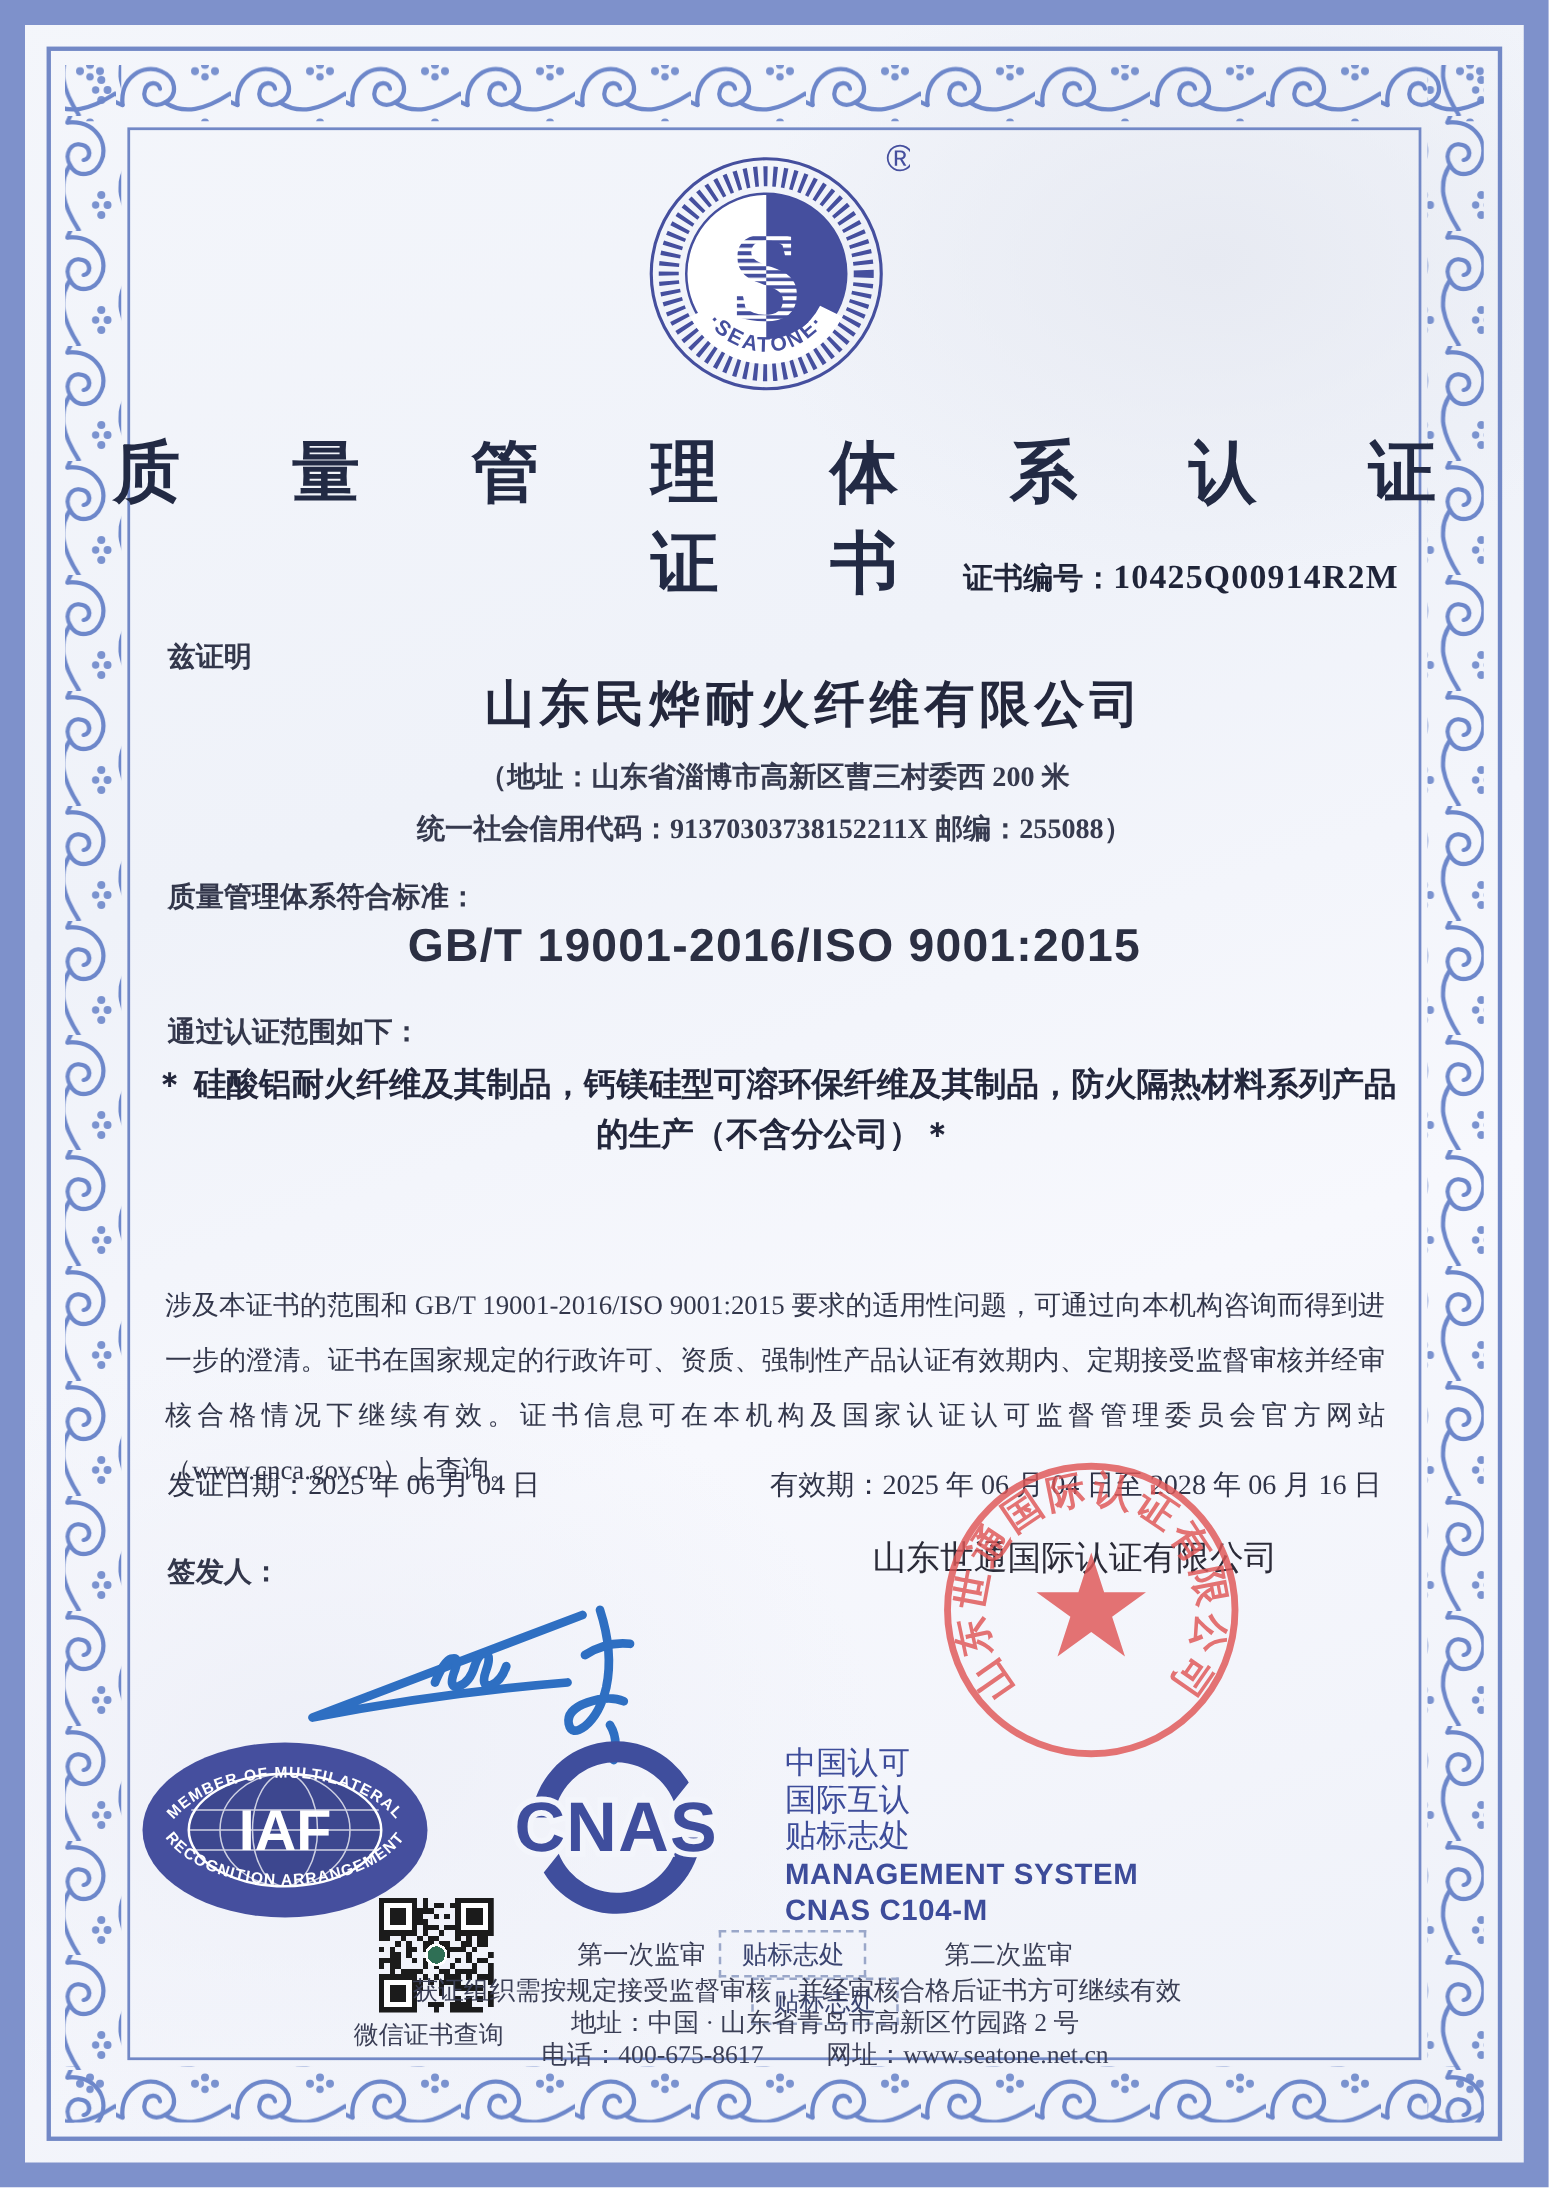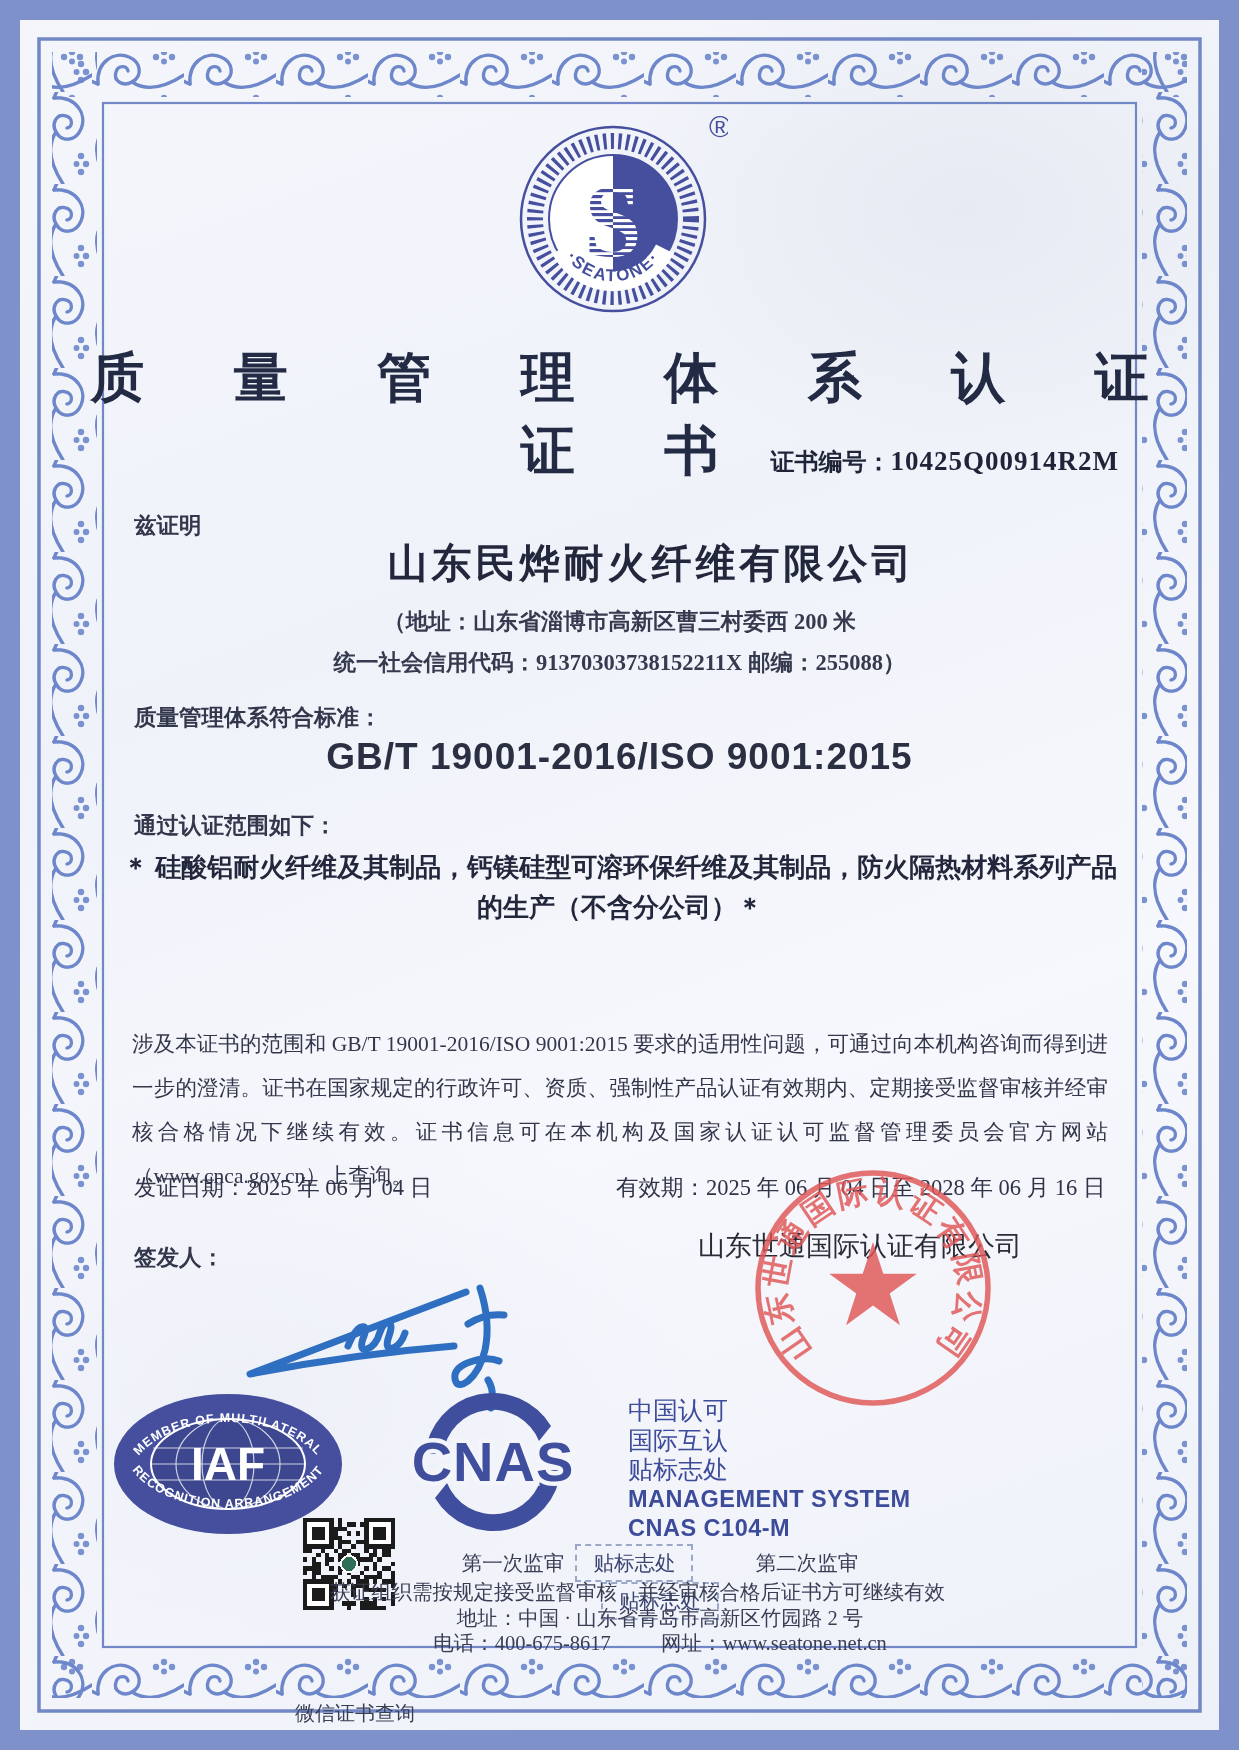--- a/index.html
+++ b/index.html
@@ -333,21 +333,21 @@
     <rect x="8.761904761904763" y="8.761904761904763" width="13.142857142857144" height="13.142857142857144" fill="#1b1b1b"></rect>
       <rect x="61.33333333333334" y="0" width="30.66666666666667" height="30.66666666666667" fill="#1b1b1b"></rect>
     <rect x="65.71428571428572" y="4.380952380952381" width="21.904761904761905" height="21.904761904761905" fill="#ffffff"></rect>
     <rect x="70.0952380952381" y="8.761904761904763" width="13.142857142857144" height="13.142857142857144" fill="#1b1b1b"></rect>
       <rect x="0" y="61.33333333333334" width="30.66666666666667" height="30.66666666666667" fill="#1b1b1b"></rect>
     <rect x="4.380952380952381" y="65.71428571428572" width="21.904761904761905" height="21.904761904761905" fill="#ffffff"></rect>
     <rect x="8.761904761904763" y="70.0952380952381" width="13.142857142857144" height="13.142857142857144" fill="#1b1b1b"></rect>
       <circle cx="46" cy="46" r="9" fill="#ffffff"></circle>
       <circle cx="46" cy="46" r="7" fill="#2f6f55"></circle>
     </svg>
-  <div class="abs qrcap" style="left:283px;top:1700px;width:132px;text-align:right;">微信证书查询</div>
+  <div class="abs qrcap" style="left:283px;top:1614px;width:132px;text-align:left;">微信证书查询</div>
 
   <div class="abs foot" style="left:400px;top:1544px;width:520px;text-align:center;">
     <span>第一次监审</span>
     <span class="sticker">贴标志处</span>
     <span style="display:inline-block;width:46px;"></span>
     <span>第二次监审</span>
     <span class="sticker">贴标志处</span>
   </div>
   <div class="abs foot" style="left:330px;top:1578px;width:660px;">获证组织需按规定接受监督审核，并经审核合格后证书方可继续有效</div>
   <div class="abs foot" style="left:330px;top:1604px;width:660px;text-align:center;">地址：中国 · 山东省青岛市高新区竹园路 2 号</div>

